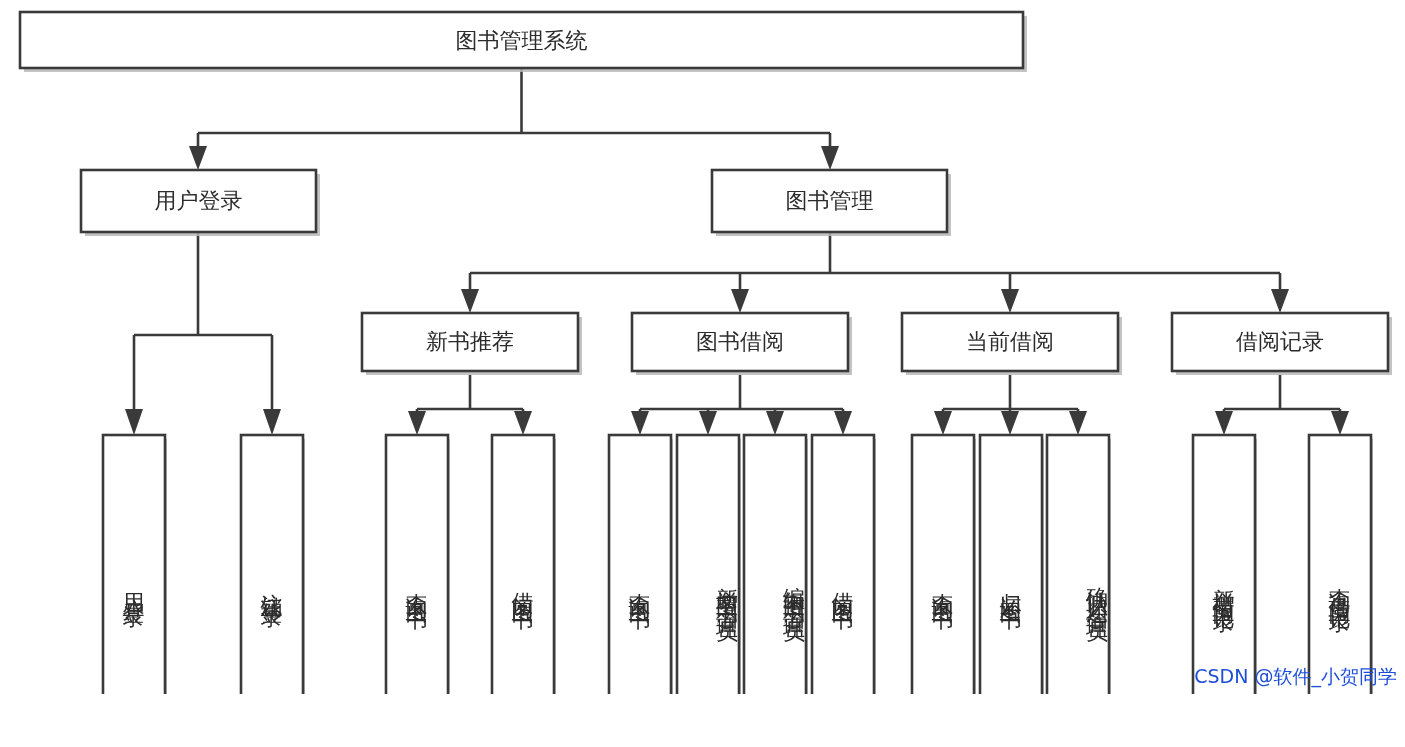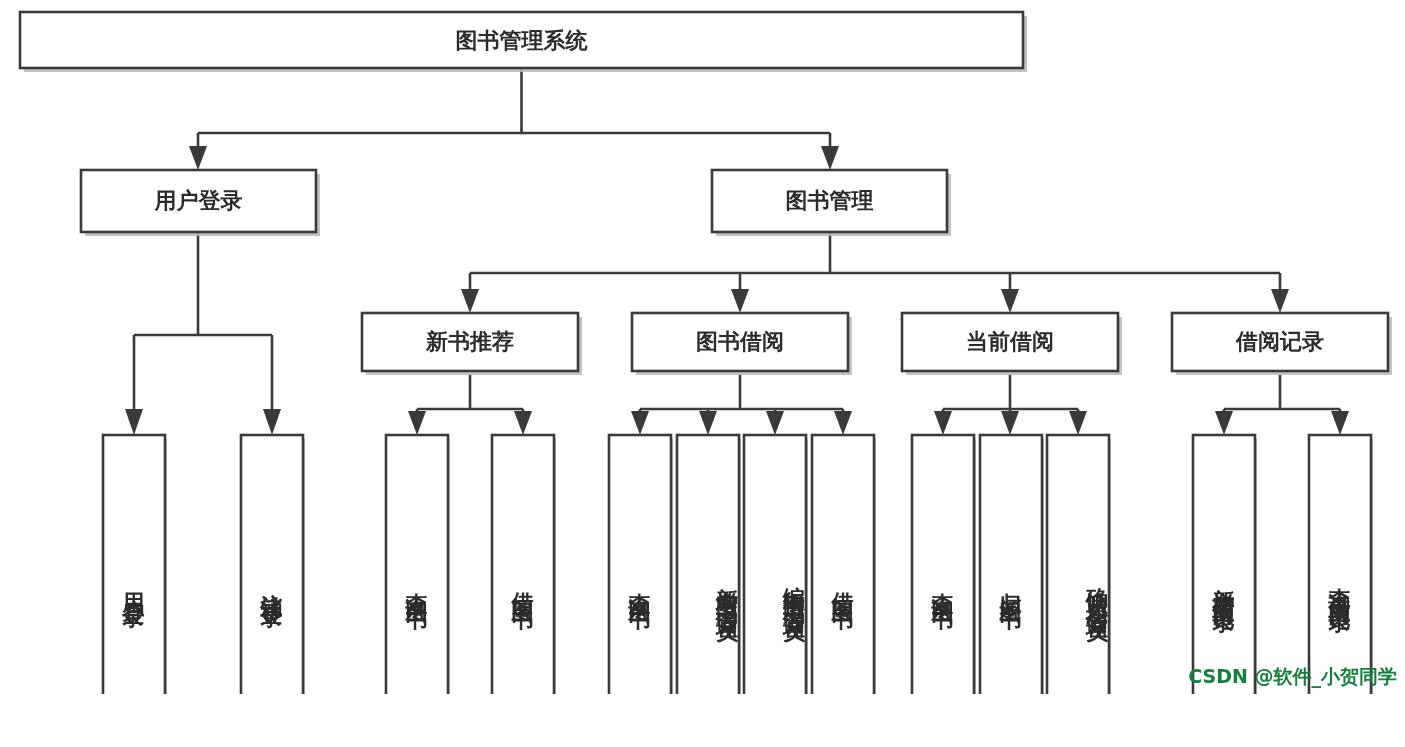--- a/index.html
+++ b/index.html
@@ -10,21 +10,20 @@
   }
   body {
     font-family: "DejaVu Sans", "Liberation Sans", sans-serif;
   }
   #diagram-root {
     position: relative;
     width: 1405px;
     height: 694px;
     background: #ffffff;
     overflow: hidden;
-    font-weight: bold;
   }
   svg#flow-svg {
     position: absolute;
     left: 0;
     top: 0;
     width: 1405px;
     height: 747px;
     display: block;
   }
   .node-box {
@@ -67,21 +66,21 @@
     text-align: center;
     pointer-events: none;
     user-select: none;
   }
   .watermark {
     position: absolute;
     right: 8px;
     bottom: 4px;
     font-family: "DejaVu Sans", "Liberation Sans", sans-serif;
     font-size: 19px;
-    color: #15803d;
+    color: #1d4ed8;
     white-space: nowrap;
     user-select: none;
   }
 </style>
 </head>
 <body>
 
 <div id="diagram-root">
 
   <svg id="flow-svg" viewBox="0 0 1405 747">

